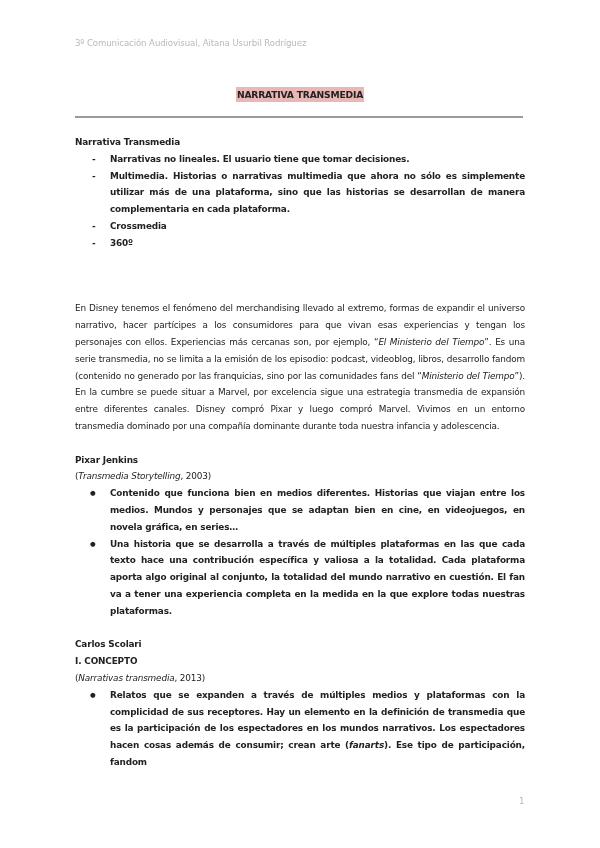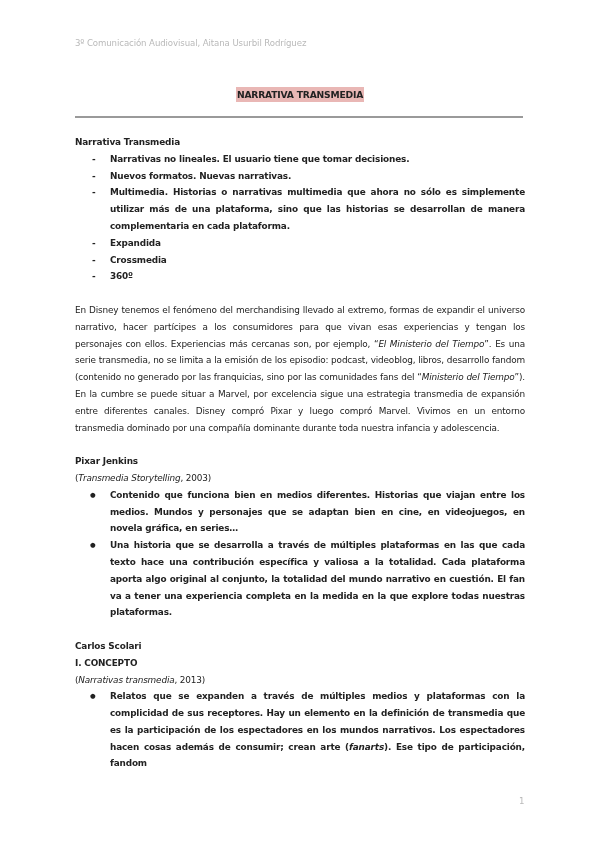--- a/index.html
+++ b/index.html
@@ -19,21 +19,21 @@
 
     .heading { font-weight: bold; }
     .cite { }
     .cite i { font-style: italic; }
 
     ul.dash, ul.bullet { list-style: none; font-weight: bold; }
     ul.dash li, ul.bullet li { position: relative; padding-left: 35px; text-align: justify; }
     ul.dash li::before { content: "-"; position: absolute; left: 17px; top: 0; }
     ul.bullet li::before { content: "●"; position: absolute; left: 15px; top: 0; font-size: 6.5px; }
 
-    .para { text-align: justify; }
+    .para { text-align: justify; margin-top: 32px; }
     .gap { height: 16.8px; }
 
     .page-number { position: absolute; left: 519px; top: 796px; font-size: 8.6px; color: #b9b9b9; }
   </style>
 </head>
 <body>
 
 <div class="page">
 
   <div class="header">
@@ -44,23 +44,21 @@
     <span class="title">NARRATIVA TRANSMEDIA</span>
   </div>
 
   <div class="separator"></div>
 
   <div class="content">
 
     <div class="heading">Narrativa Transmedia</div>
     <ul class="dash">
       <li>Narrativas no lineales. El usuario tiene que tomar decisiones.</li>
-      <li>Nuevos formatos. Nuevas narrativas.</li>
       <li>Multimedia. Historias o narrativas multimedia que ahora no sólo es simplemente utilizar más de una plataforma, sino que las historias se desarrollan de manera complementaria en cada plataforma.</li>
-      <li>Expandida</li>
       <li>Crossmedia</li>
       <li>360º</li>
     </ul>
 
     <div class="gap"></div>
 
     <p class="para"><span>En Disney tenemos el fenómeno del merchandising llevado al extremo, formas de expandir el universo narrativo, hacer partícipes a los consumidores para que vivan esas experiencias y tengan los personajes con ellos. Experiencias más cercanas son, por ejemplo, “</span><i>El Ministerio del Tiempo</i><span>”. Es una serie transmedia, no se limita a la emisión de los episodio: podcast, videoblog, libros, desarrollo fandom (contenido no generado por las franquicias, sino por las comunidades fans del “</span><i>Ministerio del Tiempo</i><span>”).  En la cumbre se puede situar a Marvel, por excelencia sigue una estrategia transmedia de expansión entre diferentes canales.  Disney compró Pixar y luego compró Marvel. Vivimos en un entorno transmedia dominado por una compañía dominante durante toda nuestra infancia y adolescencia.</span></p>
 
     <div class="gap"></div>
 

